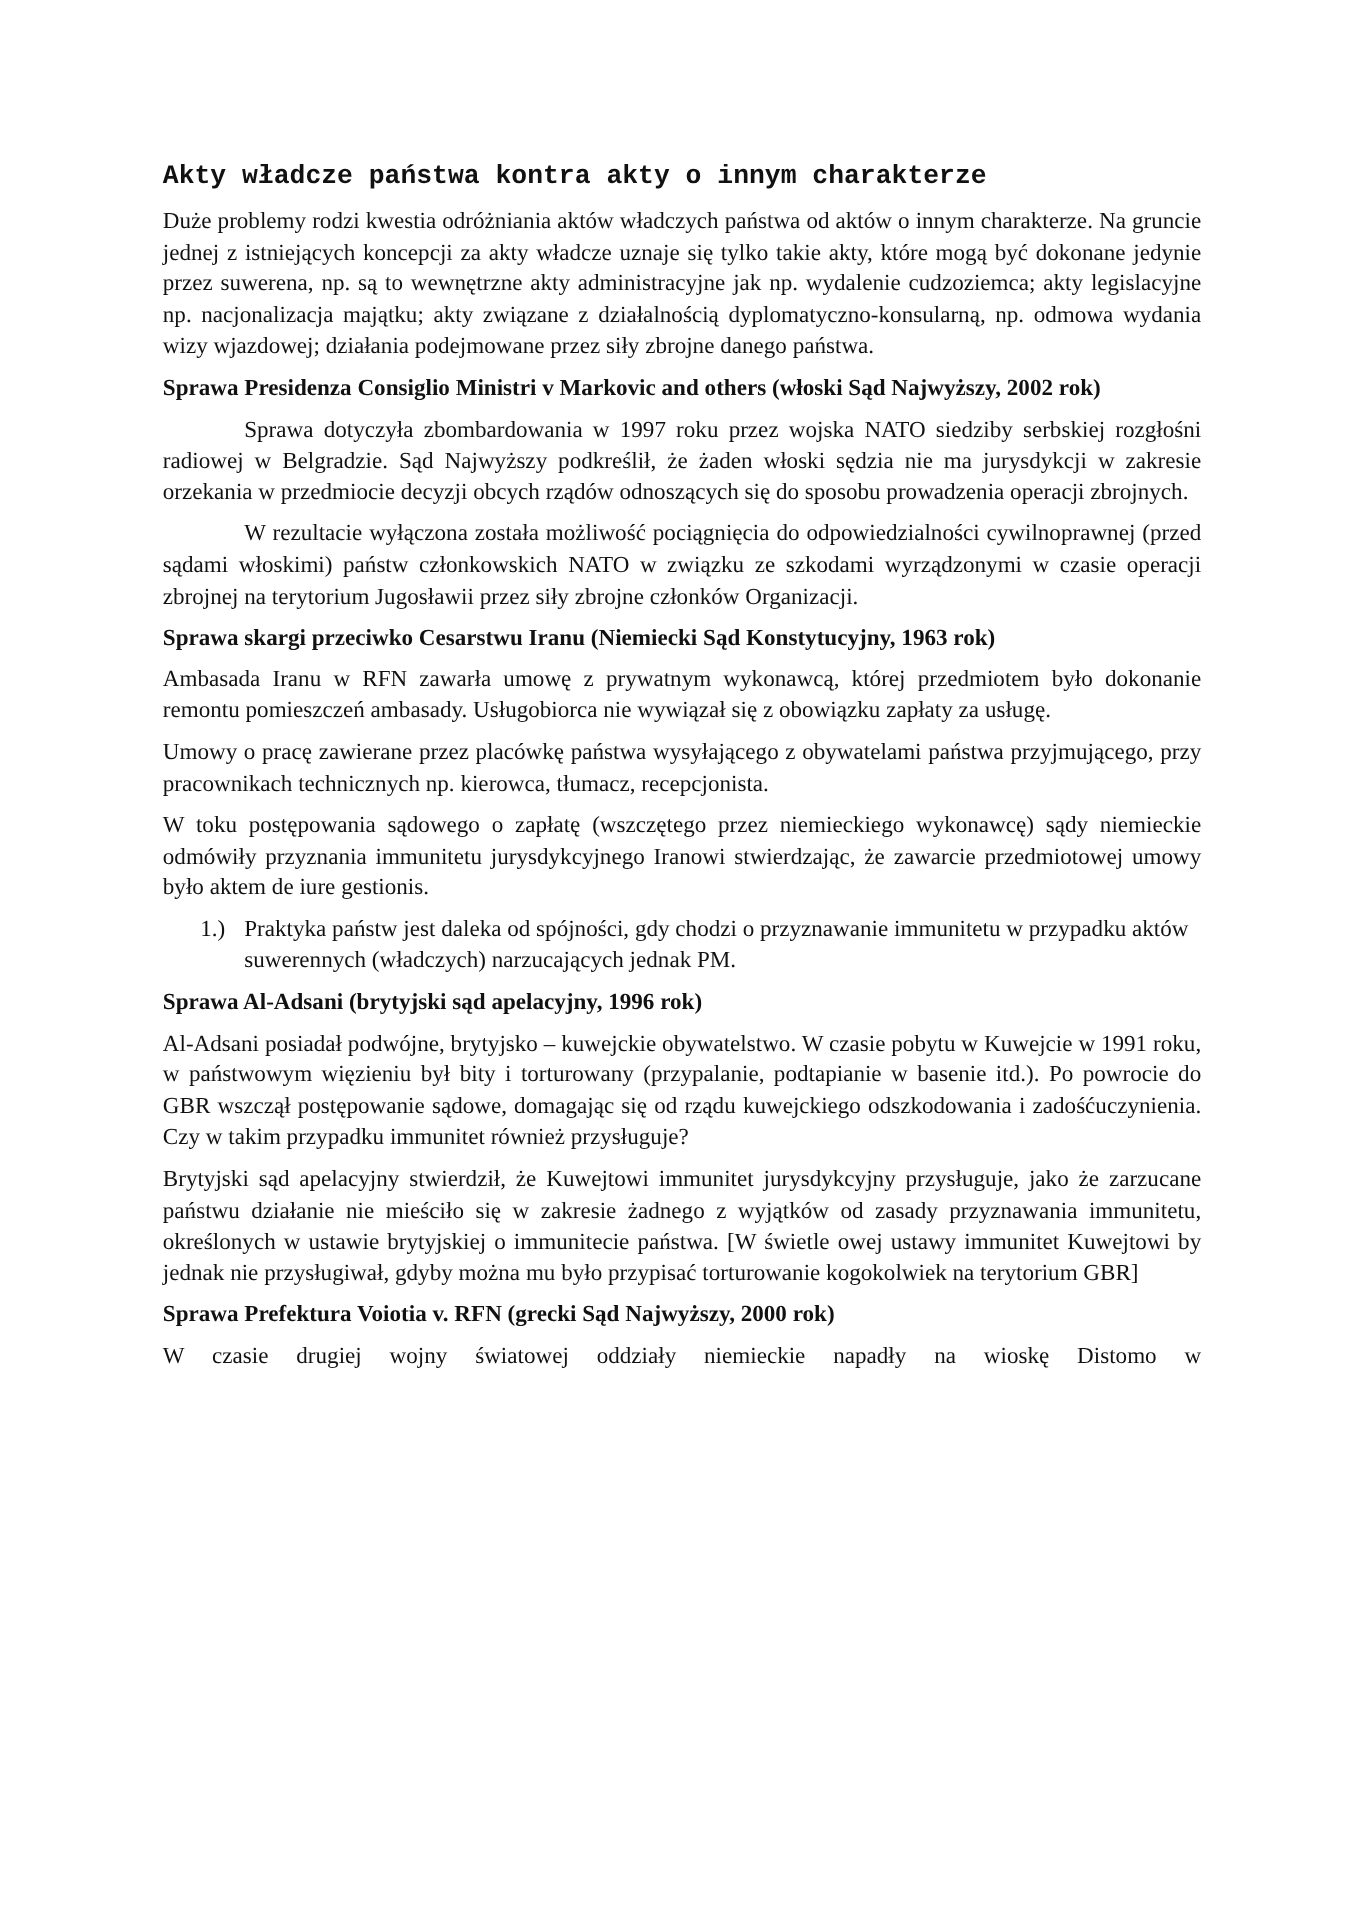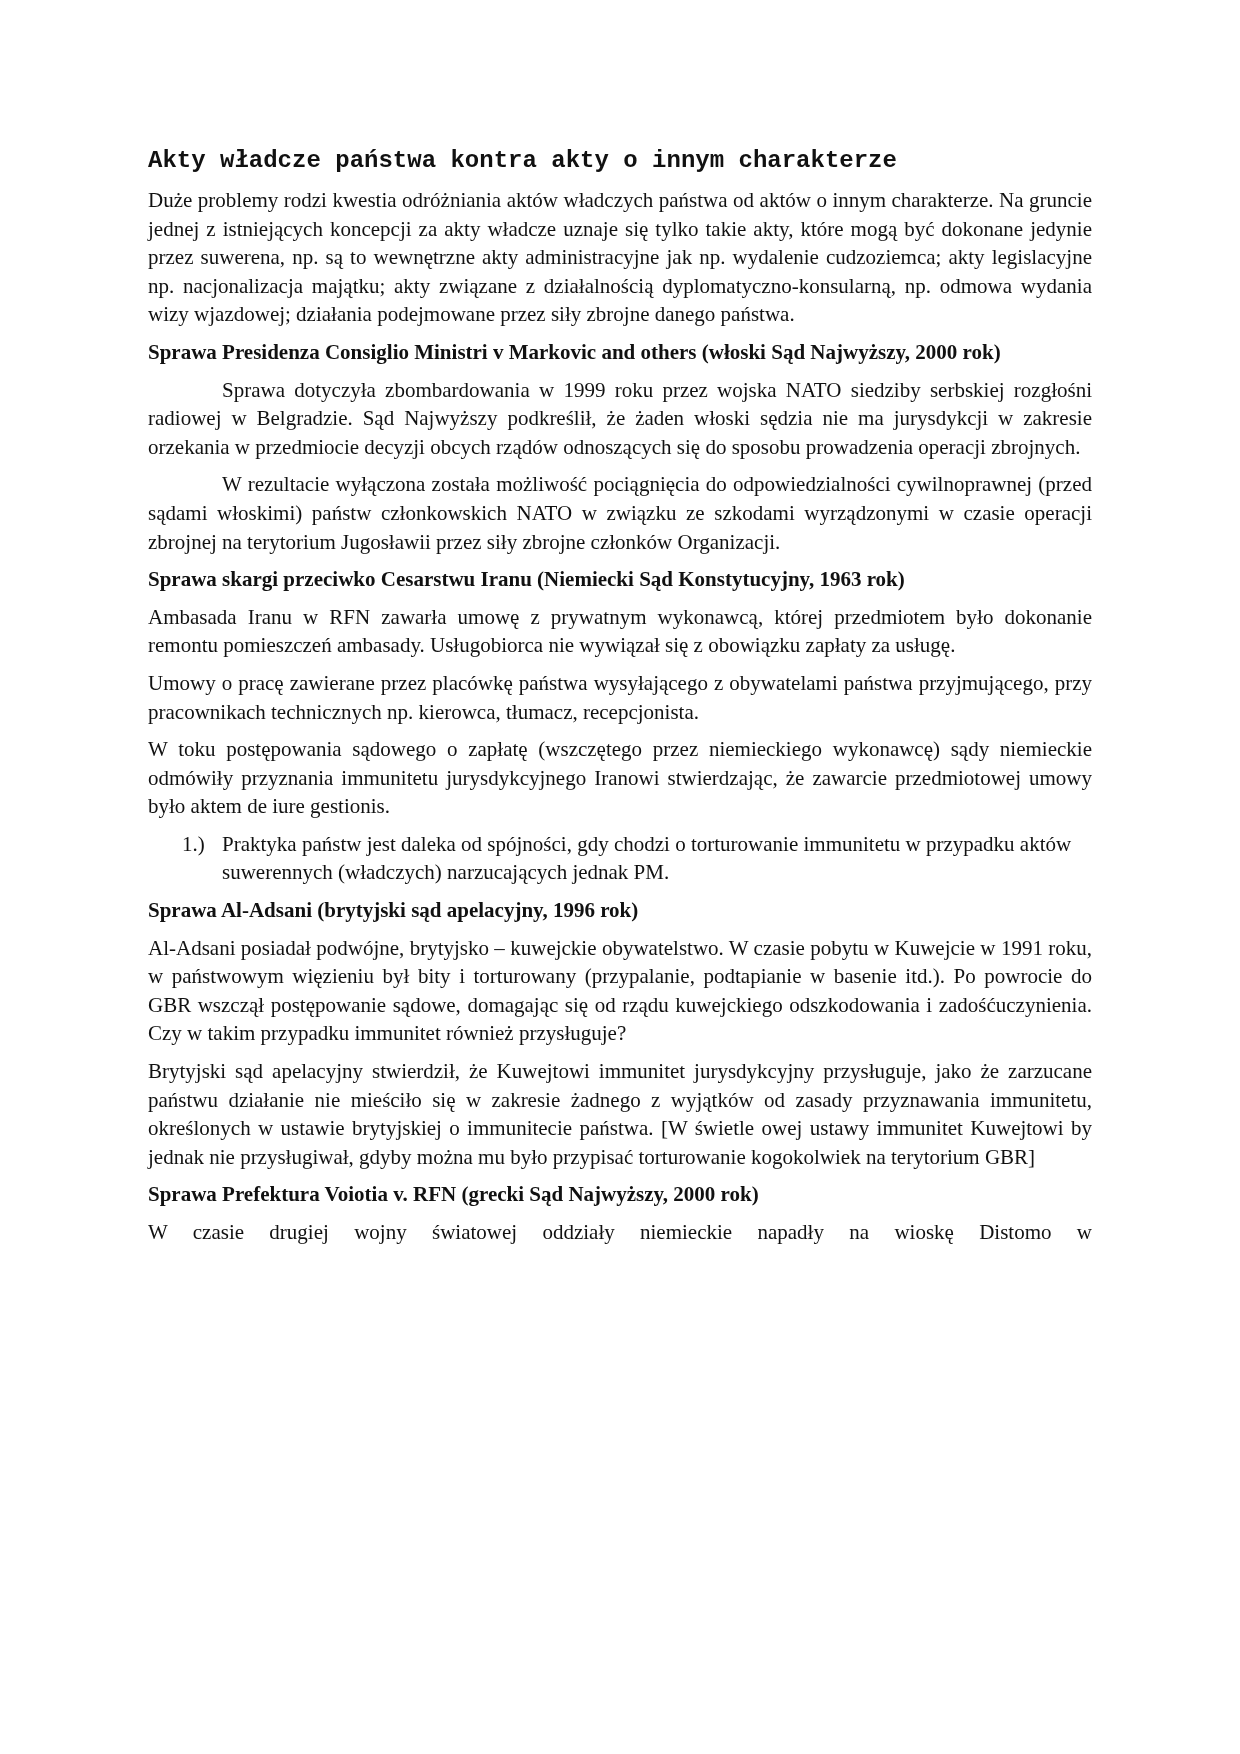--- a/index.html
+++ b/index.html
@@ -64,34 +64,34 @@
     }
   </style>
 </head>
 <body>
 
 <div class="page">
   <h1 class="title">Akty władcze państwa kontra akty o innym charakterze</h1>
   <p class="para">Duże problemy rodzi kwestia odróżniania aktów władczych państwa od aktów o innym charakterze. Na gruncie jednej z istniejących koncepcji za akty władcze uznaje się tylko takie akty, które mogą być dokonane jedynie przez suwerena, np. są to wewnętrzne akty administracyjne jak np. wydalenie cudzoziemca; akty legislacyjne np. nacjonalizacja majątku; akty związane z działalnością dyplomatyczno-konsularną, np. odmowa wydania wizy wjazdowej; działania podejmowane przez siły zbrojne danego państwa.</p>
 
   <section>
-    <p class="case-heading">Sprawa Presidenza Consiglio Ministri v Markovic and others (włoski Sąd Najwyższy, 2000 rok)</p>
-    <p class="para indent">Sprawa dotyczyła zbombardowania w 1999 roku przez wojska NATO siedziby serbskiej rozgłośni radiowej w Belgradzie. Sąd Najwyższy podkreślił, że żaden włoski sędzia nie ma jurysdykcji w zakresie orzekania w przedmiocie decyzji obcych rządów odnoszących się do sposobu prowadzenia operacji zbrojnych.</p>
+    <p class="case-heading">Sprawa Presidenza Consiglio Ministri v Markovic and others (włoski Sąd Najwyższy, 2002 rok)</p>
+    <p class="para indent">Sprawa dotyczyła zbombardowania w 1997 roku przez wojska NATO siedziby serbskiej rozgłośni radiowej w Belgradzie. Sąd Najwyższy podkreślił, że żaden włoski sędzia nie ma jurysdykcji w zakresie orzekania w przedmiocie decyzji obcych rządów odnoszących się do sposobu prowadzenia operacji zbrojnych.</p>
     <p class="para indent">W rezultacie wyłączona została możliwość pociągnięcia do odpowiedzialności cywilnoprawnej (przed sądami włoskimi) państw członkowskich NATO w związku ze szkodami wyrządzonymi w czasie operacji zbrojnej na terytorium Jugosławii przez siły zbrojne członków Organizacji.</p>
   </section>
 
   <section>
     <p class="case-heading">Sprawa skargi przeciwko Cesarstwu Iranu (Niemiecki Sąd Konstytucyjny, 1963 rok)</p>
     <p class="para">Ambasada Iranu w RFN zawarła umowę z prywatnym wykonawcą, której przedmiotem było dokonanie remontu pomieszczeń ambasady. Usługobiorca nie wywiązał się z obowiązku zapłaty za usługę.</p>
     <p class="para">Umowy o pracę zawierane przez placówkę państwa wysyłającego z obywatelami państwa przyjmującego, przy pracownikach technicznych np. kierowca, tłumacz, recepcjonista.</p>
     <p class="para">W toku postępowania sądowego o zapłatę (wszczętego przez niemieckiego wykonawcę) sądy niemieckie odmówiły przyznania immunitetu jurysdykcyjnego Iranowi stwierdzając, że zawarcie przedmiotowej umowy było aktem de iure gestionis.</p>
     <ol class="list">
       <li class="list-item">
         <span class="list-marker">1.)</span>
-        <span class="list-text">Praktyka państw jest daleka od spójności, gdy chodzi o torturowanie immunitetu w przypadku aktów suwerennych (władczych) narzucających jednak PM.</span>
+        <span class="list-text">Praktyka państw jest daleka od spójności, gdy chodzi o przyznawanie immunitetu w przypadku aktów suwerennych (władczych) narzucających jednak PM.</span>
       </li>
     </ol>
   </section>
 
   <section>
     <p class="case-heading">Sprawa Al-Adsani (brytyjski sąd apelacyjny, 1996 rok)</p>
     <p class="para">Al-Adsani posiadał podwójne, brytyjsko – kuwejckie obywatelstwo. W czasie pobytu w Kuwejcie w 1991 roku, w państwowym więzieniu był bity i torturowany (przypalanie, podtapianie w basenie itd.). Po powrocie do GBR wszczął postępowanie sądowe, domagając się od rządu kuwejckiego odszkodowania i zadośćuczynienia. Czy w takim przypadku immunitet również przysługuje?</p>
     <p class="para">Brytyjski sąd apelacyjny stwierdził, że Kuwejtowi immunitet jurysdykcyjny przysługuje, jako że zarzucane państwu działanie nie mieściło się w zakresie żadnego z wyjątków od zasady przyznawania immunitetu, określonych w ustawie brytyjskiej o immunitecie państwa. [W świetle owej ustawy immunitet Kuwejtowi by jednak nie przysługiwał, gdyby można mu było przypisać torturowanie kogokolwiek na terytorium GBR]</p>
   </section>
 

